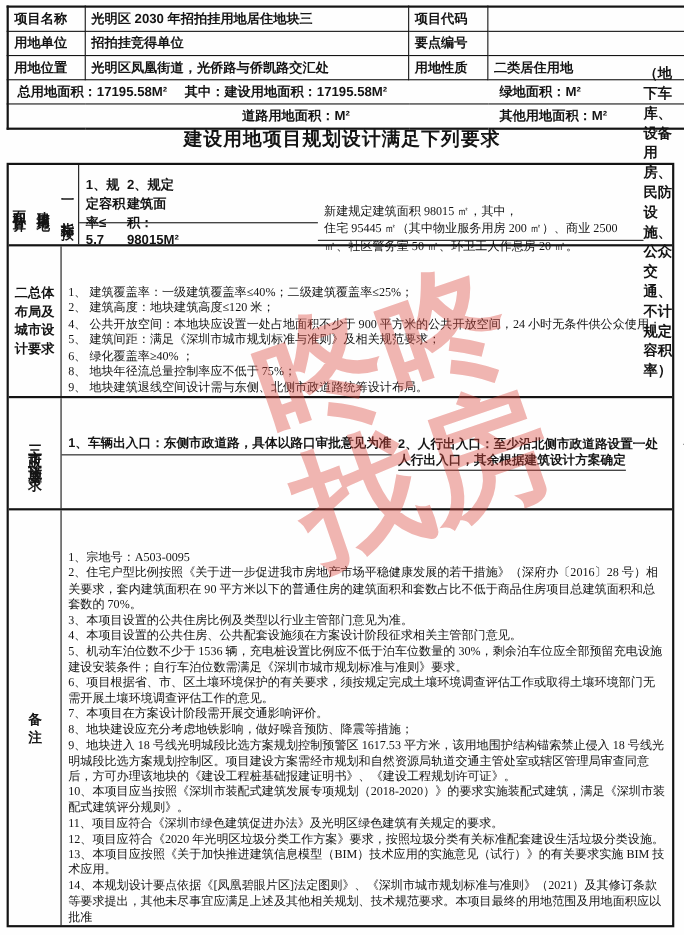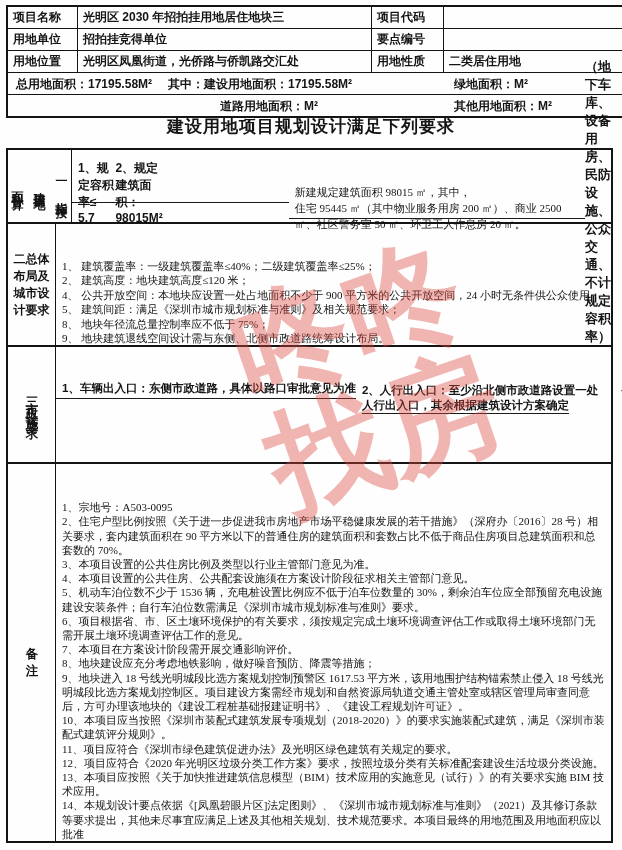--- a/index.html
+++ b/index.html
@@ -145,20 +145,21 @@
     </div>
 
     <div class="sec s2">
       <div class="sec-left">二总体布局及城市设计要求</div>
       <div class="sec-right">
         <div class="s2-items">
           <div>1、 建筑覆盖率：一级建筑覆盖率≤40%；二级建筑覆盖率≤25%；</div>
           <div>2、 建筑高度：地块建筑高度≤120 米；</div>
           <div>4、 公共开放空间：本地块应设置一处占地面积不少于 900 平方米的公共开放空间，24 小时无条件供公众使用；</div>
           <div>5、 建筑间距：满足《深圳市城市规划标准与准则》及相关规范要求；</div>
+          <div>6、 绿化覆盖率≥40% ；</div>
           <div>8、 地块年径流总量控制率应不低于 75%；</div>
           <div>9、 地块建筑退线空间设计需与东侧、北侧市政道路统筹设计布局。</div>
         </div>
       </div>
     </div>
 
     <div class="sec s3">
       <div class="sec-left">
         <div class="vlabel">三市政设施要求</div>
       </div>

